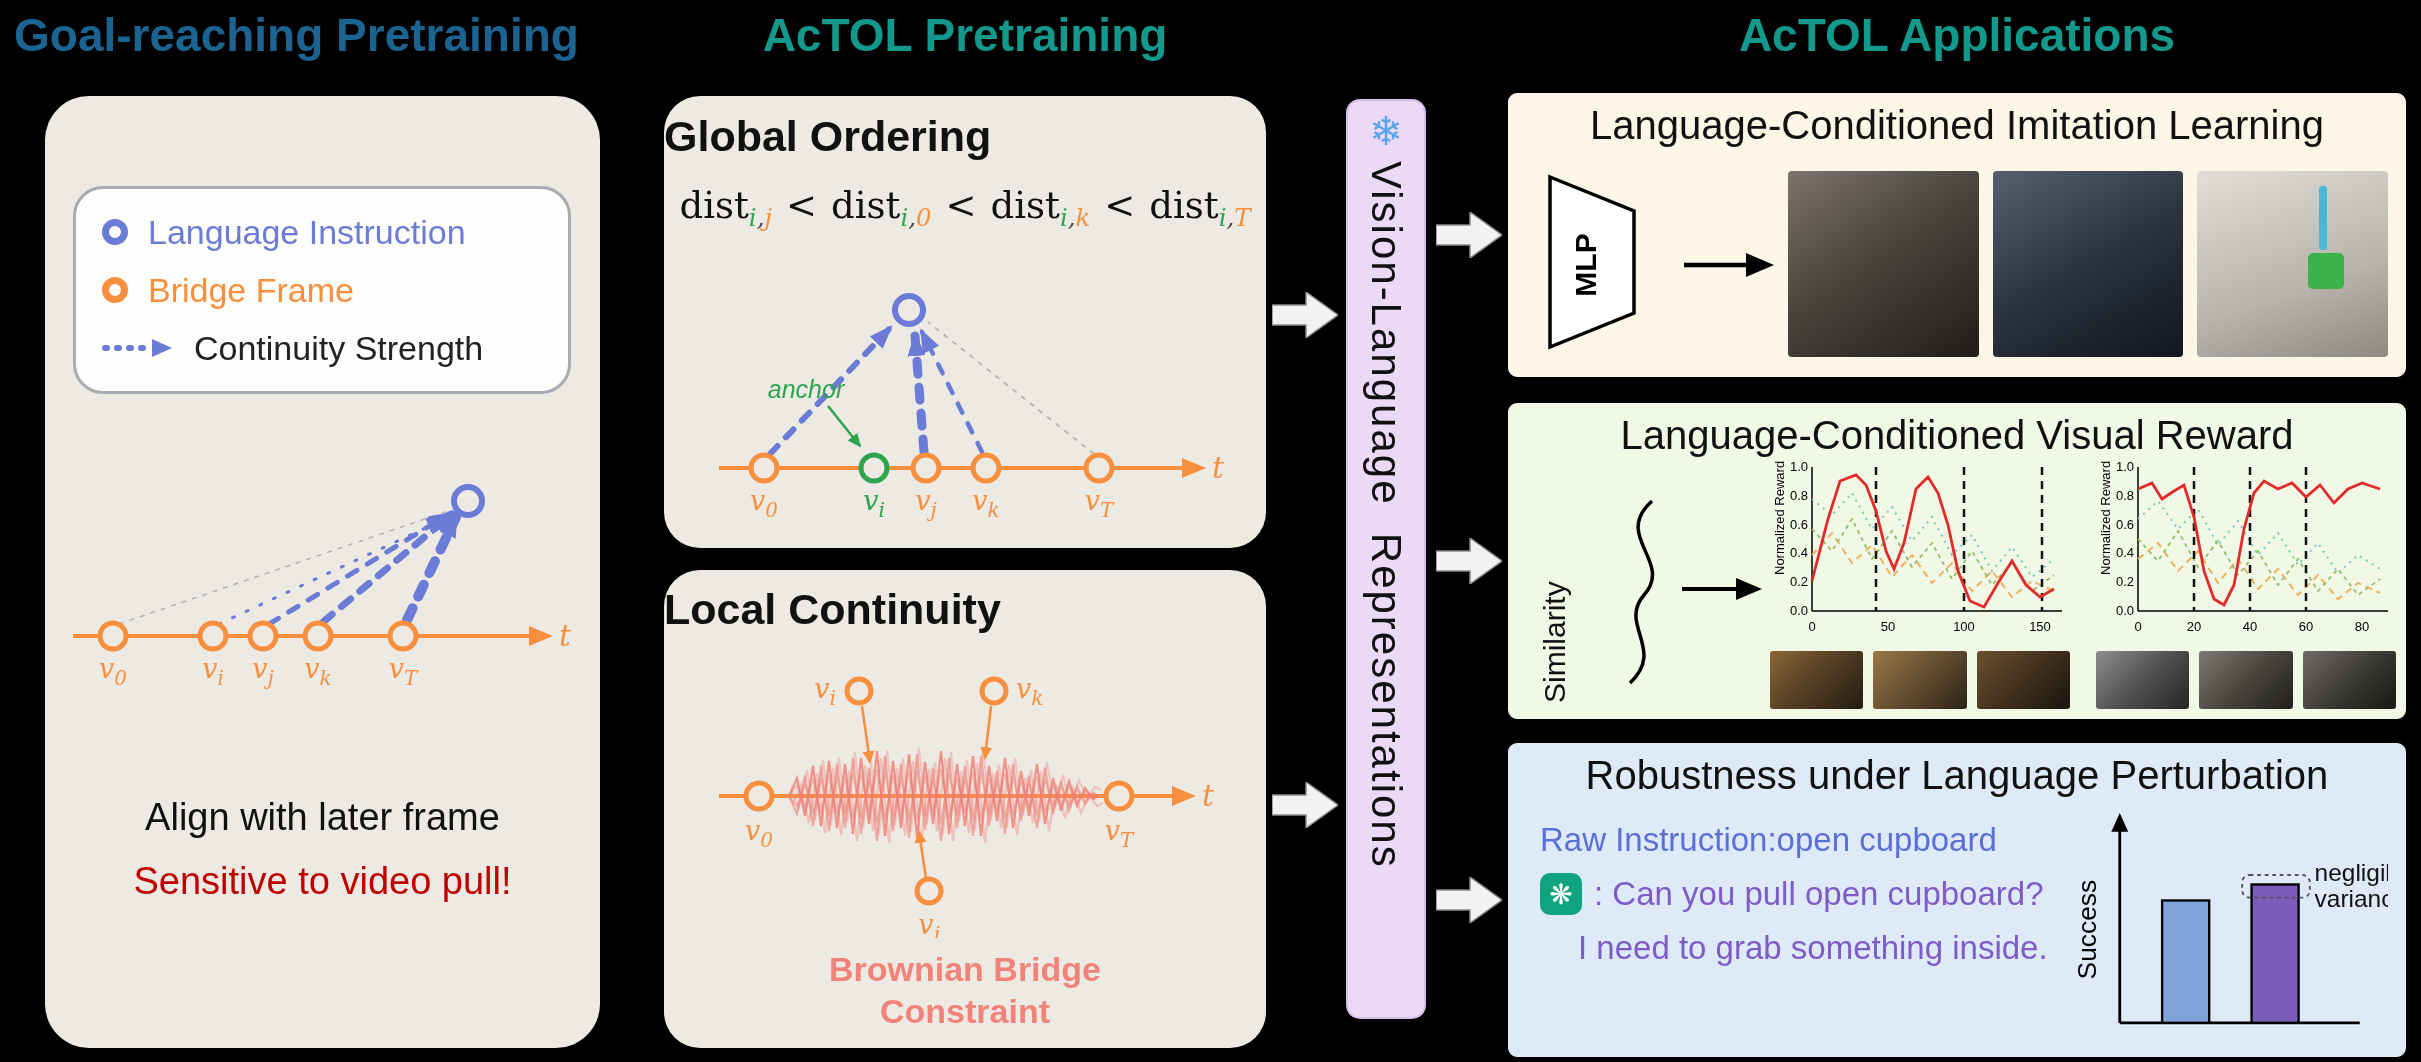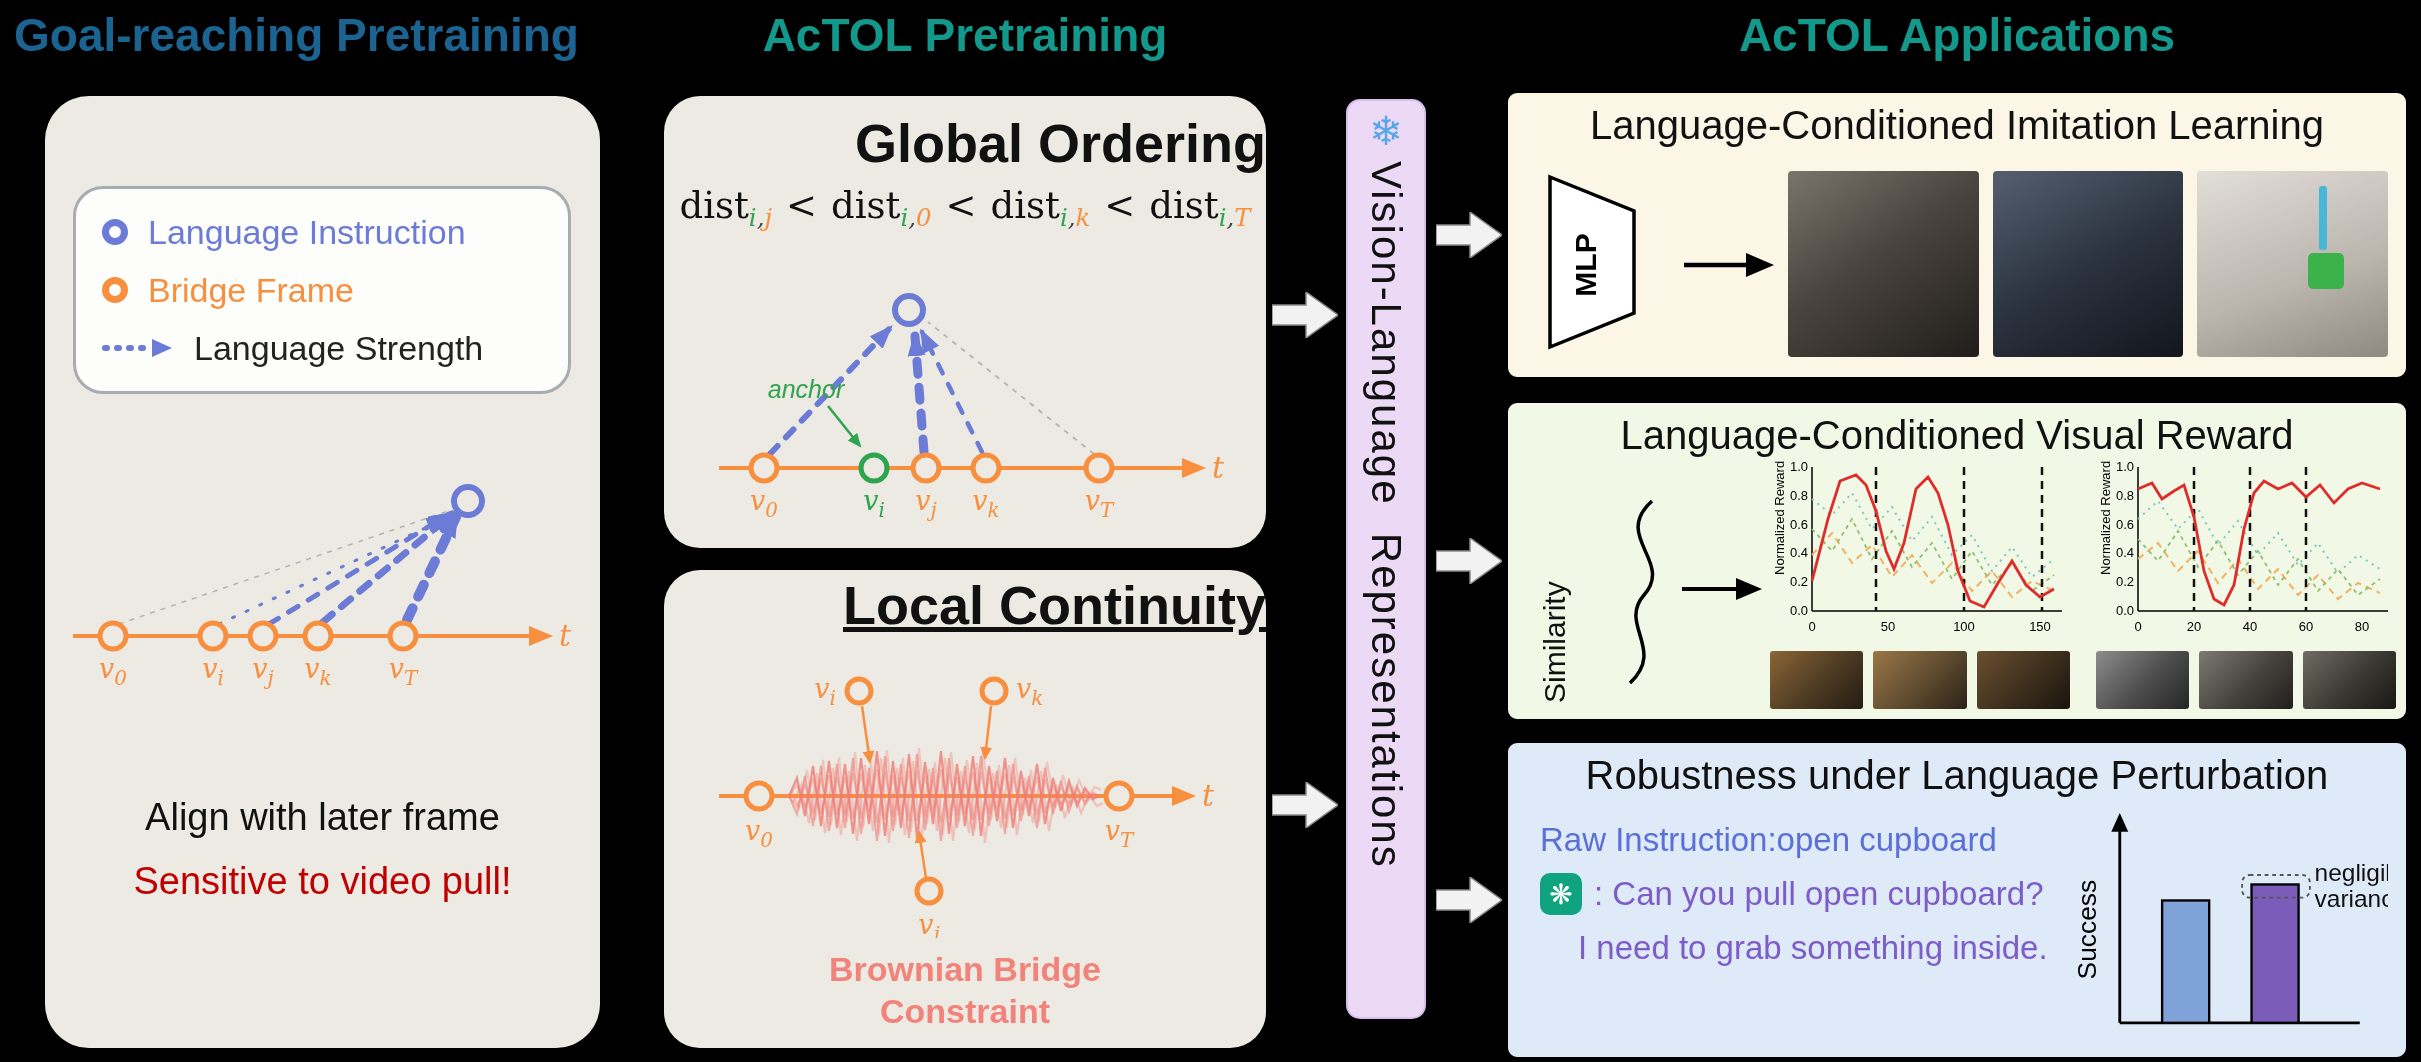--- a/index.html
+++ b/index.html
@@ -14,21 +14,21 @@
   .sec-title.blue { color:#1B6391; left:14px; }
   .sec-title.mid  { color:#12998C; left:664px; width:602px; text-align:center; }
   .sec-title.right{ color:#12998C; left:1505px; width:904px; text-align:center; }
 
   
   .graybox { position:absolute; background:#ECEAE3; border-radius:44px; }
   #left-box   { left:45px;  top:96px;  width:555px; height:952px; }
   #global-box { left:664px; top:96px;  width:602px; height:452px; border-radius:36px; }
   #local-box  { left:664px; top:570px; width:602px; height:478px; border-radius:36px; }
 
-  .box-title { position:absolute; left:0; width:100%; text-align:right; font-size:54px; font-weight:600; color:#111; }
+  .box-title { position:absolute; left:0; width:100%; text-align:left; font-size:43px; font-weight:600; color:#111; }
 
   
   .legend { position:absolute; left:28px; top:58px; width:498px; height:208px;
     background:#FDFDFC; border:3px solid #A7ACB2; border-radius:30px;
     display:flex; flex-direction:column; justify-content:space-around; padding:14px 26px;margin-top:32px; }
   .legend-item { display:flex; align-items:center; gap:20px; font-size:34px; }
   .lg-circle { width:26px; height:26px; border-radius:50%; flex:0 0 auto; }
   .lg-circle.blue   { border:7px solid #6B7BD6; }
   .lg-circle.orange { border:7px solid #F78F3F; }
   .lg-blue-text   { color:#6B7BD6; }
@@ -122,21 +122,21 @@
       </div>
       <div class="legend-item">
         <span class="lg-circle orange"></span>
         <span class="lg-orange-text">Bridge Frame</span>
       </div>
       <div class="legend-item">
         <svg width="72" height="26" viewBox="0 0 72 26">
           <line x1="3" y1="13" x2="50" y2="13" stroke="#6B7BD6" stroke-width="6" stroke-dasharray="2 10" stroke-linecap="round"></line>
           <polygon points="50,4 70,13 50,22" fill="#6B7BD6"></polygon>
         </svg>
-        <span class="lg-black-text">Language Strength</span>
+        <span class="lg-black-text">Continuity Strength</span>
       </div>
     </div>
 
     <svg style="position:absolute;left:8px;top:300px;" width="540" height="310" viewBox="0 0 540 310">
       <defs>
         <marker id="mblueL" markerUnits="userSpaceOnUse" markerWidth="30" markerHeight="30" refX="20" refY="9" orient="auto">
           <path d="M0,0 L24,9 L0,18 Z" fill="#6B7BD6"></path>
         </marker>
       </defs>
 
@@ -207,21 +207,21 @@
 
       <text x="70" y="262" text-anchor="middle" font-size="27" font-style="italic" font-family="DejaVu Serif, serif" fill="#F78F3F"><tspan>v</tspan><tspan dy="7" font-size="20">0</tspan></text>
       <text x="180" y="262" text-anchor="middle" font-size="27" font-style="italic" font-family="DejaVu Serif, serif" fill="#2EA44F"><tspan>v</tspan><tspan dy="7" font-size="20">i</tspan></text>
       <text x="232" y="262" text-anchor="middle" font-size="27" font-style="italic" font-family="DejaVu Serif, serif" fill="#F78F3F"><tspan>v</tspan><tspan dy="7" font-size="20">j</tspan></text>
       <text x="292" y="262" text-anchor="middle" font-size="27" font-style="italic" font-family="DejaVu Serif, serif" fill="#F78F3F"><tspan>v</tspan><tspan dy="7" font-size="20">k</tspan></text>
       <text x="405" y="262" text-anchor="middle" font-size="27" font-style="italic" font-family="DejaVu Serif, serif" fill="#F78F3F"><tspan>v</tspan><tspan dy="7" font-size="20">T</tspan></text>
     </svg>
   </div>
 
   <div id="local-box" class="graybox">
-    <div class="box-title" style="top:4px;text-decoration:underline;">Local Continuity</div>
+    <div class="box-title" style="top:15px;">Local Continuity</div>
 
     <svg style="position:absolute;left:30px;top:76px;" width="540" height="292" viewBox="0 0 540 292">
       <defs>
         <marker id="morangeLC" markerUnits="userSpaceOnUse" markerWidth="20" markerHeight="20" refX="11" refY="6" orient="auto">
           <path d="M0,0 L13,6 L0,12 Z" fill="#F78F3F"></path>
         </marker>
       </defs>
       <line x1="25" y1="150" x2="480" y2="150" stroke="#F78F3F" stroke-width="4"></line>
       <polygon points="478,140 502,150 478,160" fill="#F78F3F"></polygon>
       <text x="508" y="160" font-size="30" font-style="italic" font-family="DejaVu Serif, serif" fill="#F78F3F">t</text>

